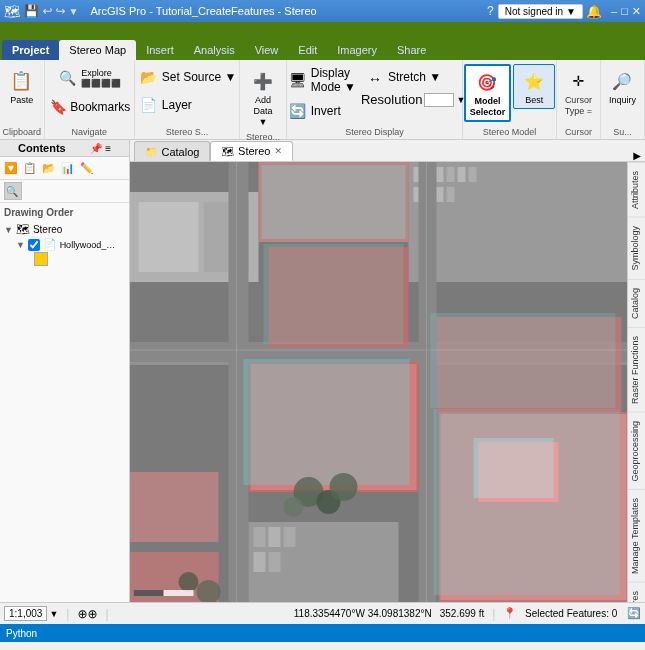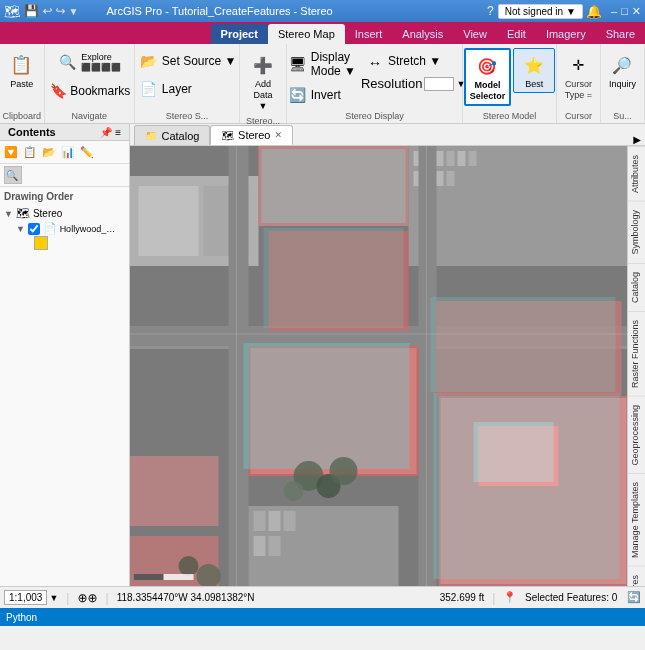--- a/index.html
+++ b/index.html
@@ -13,26 +13,25 @@
       align-items: center;
       justify-content: space-between;
       padding: 0 4px;
       color: white;
       font-size: 11px;
     }
     #title-bar .title-left { display: flex; align-items: center; gap: 4px; }
 
     
     #ribbon-tabs {
-      height: 22px;
-      background: #be185d;
+      height: 38px;
+      background: #4d7c0f;
       display: flex;
       align-items: flex-end;
       padding-left: 2px;
-      justify-content: flex-end;
     }
     .ribbon-tab {
       padding: 3px 10px;
       font-size: 11px;
       cursor: pointer;
       color: #cce0ff;
       border-top-left-radius: 3px;
       border-top-right-radius: 3px;
       height: 20px;
       display: flex;
@@ -117,21 +116,21 @@
     
     #contents-panel {
       width: 130px;
       border-right: 1px solid #ccc;
       background: #f9f9f9;
       display: flex;
       flex-direction: column;
     }
     #contents-header {
       background: #e8e8e8;
-      padding: 2px 8px;
+      padding: 2px 18px;
       font-weight: bold;
       font-size: 11px;
       border-bottom: 1px solid #ccc;
       display: flex;
       align-items: flex-end;
       justify-content: space-between;
     }
     #contents-toolbar {
       display: flex;
       gap: 1px;
@@ -337,21 +336,21 @@
 <div id="title-bar">
   <div class="title-left">
     <span style="font-size:13px;">🗺</span>
     <span style="display:flex;gap:3px;align-items:center;">
 
       <span style="cursor:pointer;font-size:12px;color:#ddd;">💾</span>
       <span style="cursor:pointer;font-size:12px;color:#ddd;">↩</span>
       <span style="cursor:pointer;font-size:12px;color:#ddd;">↪</span>
       <span style="cursor:pointer;font-size:10px;color:#ddd;">▼</span>
     </span>
-    <span style="margin-left:24px;">ArcGIS Pro - Tutorial_CreateFeatures - Stereo</span>
+    <span style="margin-left:8px;">ArcGIS Pro - Tutorial_CreateFeatures - Stereo</span>
   </div>
   <div id="title-right">
     <span style="cursor:pointer;font-size:12px;color:#eee;">?</span>
     <button class="sign-in-btn">Not signed in ▼</button>
     <span class="notification-icon">🔔</span>
     <span style="cursor:pointer;font-size:11px;color:#eee;margin-left:4px;">–</span>
     <span style="cursor:pointer;font-size:11px;color:#eee;">□</span>
     <span style="cursor:pointer;font-size:11px;color:#eee;">✕</span>
   </div>
 </div>
@@ -646,21 +645,21 @@
 </div>
 
 <div id="status-bar">
   <div class="status-item">
     <div class="scale-box">1:1,003</div>
     <span style="cursor:pointer;font-size:9px;">▼</span>
   </div>
   <span class="separator">|</span>
   <span style="cursor:pointer;font-size:12px;">⊕⊕</span>
   <span class="separator">|</span>
-  <span style="flex:1;text-align:left;">118.3354470°W 34.0981382°N</span>
+  <span style="flex:1;text-align:right;">118.3354470°W 34.0981382°N</span>
   <span style="">352.699 ft</span>
   <span class="separator">|</span>
   <span style="cursor:pointer;font-size:11px;">📍</span>
   <span style="white-space:nowrap;">Selected Features: 0</span>
   <span style="cursor:pointer;font-size:11px;margin-left:2px;">🔄</span>
 </div>
 
 <div id="python-bar">
   <span>Python</span>
 </div>

